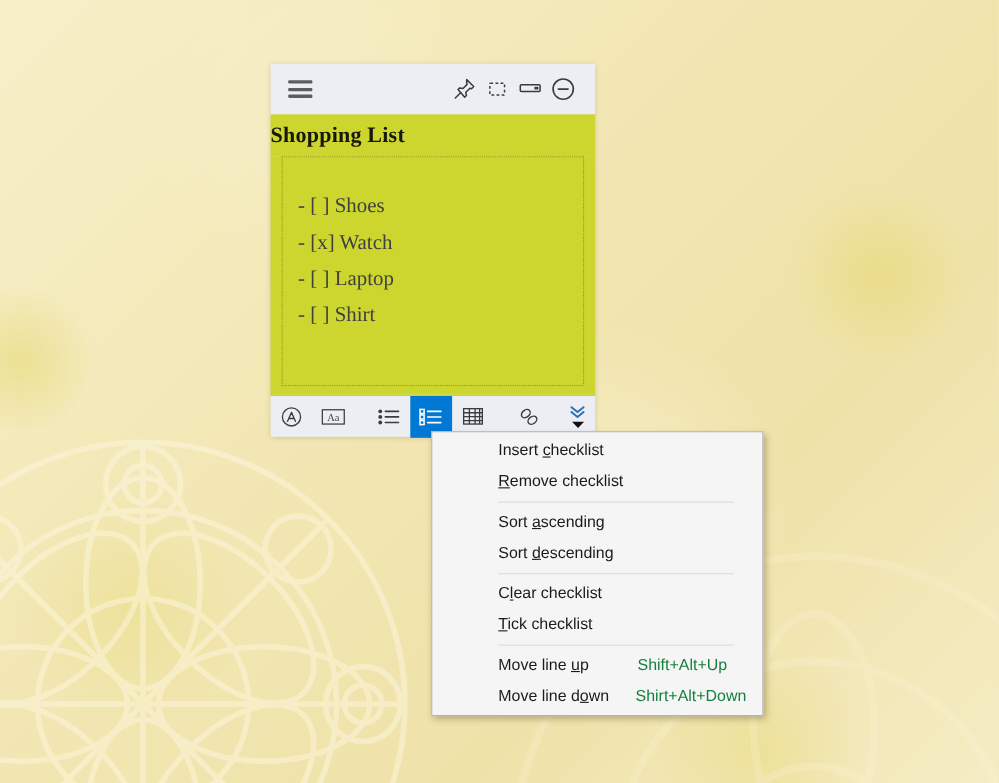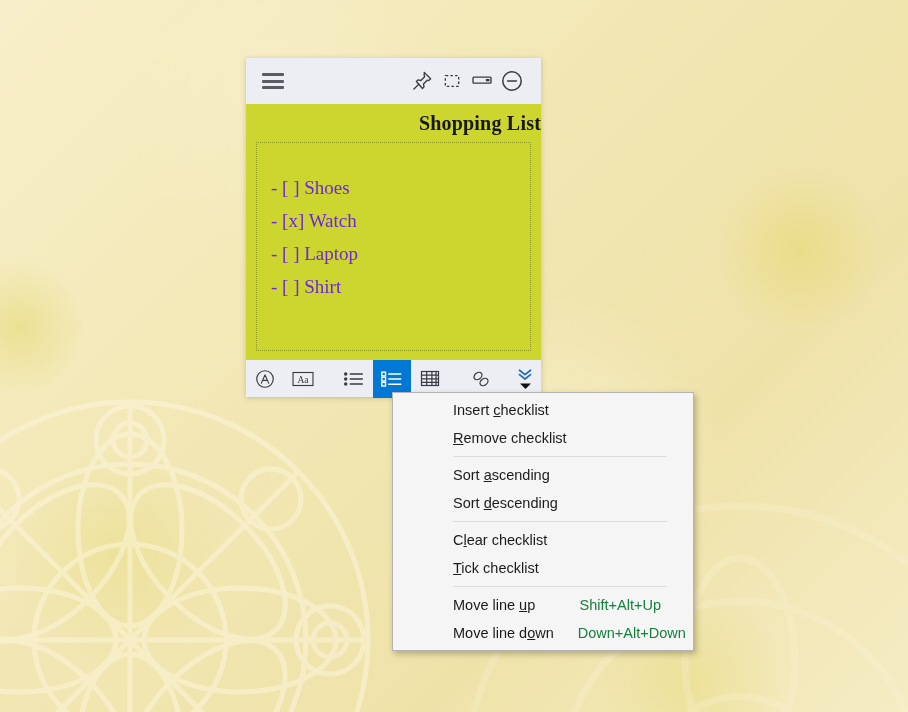--- a/index.html
+++ b/index.html
@@ -91,21 +91,21 @@
     height: 3px;
     background: #5b5b64;
     border-radius: 1px;
   }
 
   #note-header {
     background: #ccd62f;
     height: 38px;
     display: flex;
     align-items: center;
-    justify-content: flex-end;
+    justify-content: flex-start;
   }
   #note-title {
     font-family: "Liberation Serif", serif;
     font-size: 20px;
     font-weight: bold;
     color: #17170a;
     letter-spacing: 0.2px;
   }
 
   #note-body-wrap {
@@ -118,21 +118,21 @@
     border: 1px dotted #8f9a1c;
     height: 100%;
     box-sizing: border-box;
     padding: 28px 0 0 14px;
     outline: none;
     overflow: hidden;
   }
   .note-line {
     font-family: "Liberation Serif", serif;
     font-size: 19px;
-    color: #6d28d9;
+    color: #404040;
     line-height: 33px;
     white-space: pre;
   }
 
   
   #note-toolbar {
     height: 38px;
     background: #eceef4;
     display: flex;
     align-items: center;
@@ -410,17 +410,17 @@
     </div>
 
     <div class="menu-sep"></div>
 
     <div class="menu-item">
       <span class="menu-label">Move line <span class="acc">u</span>p</span>
       <span class="menu-shortcut">Shift+Alt+Up</span>
     </div>
     <div class="menu-item">
       <span class="menu-label">Move line d<span class="acc">o</span>wn</span>
-      <span class="menu-shortcut">Down+Alt+Down</span>
+      <span class="menu-shortcut">Shirt+Alt+Down</span>
     </div>
   </div>
 
 </div>
 
 </body></html>

